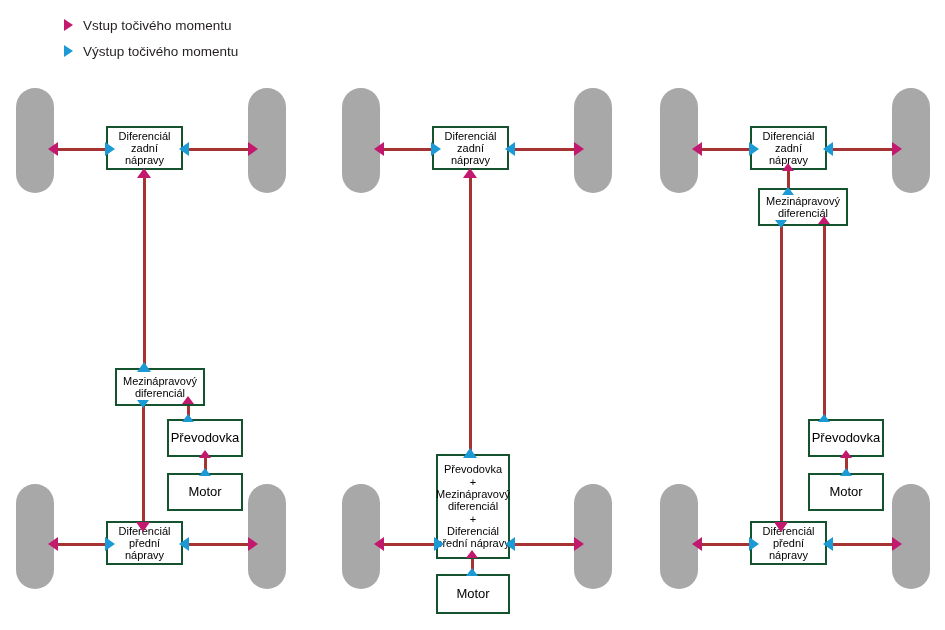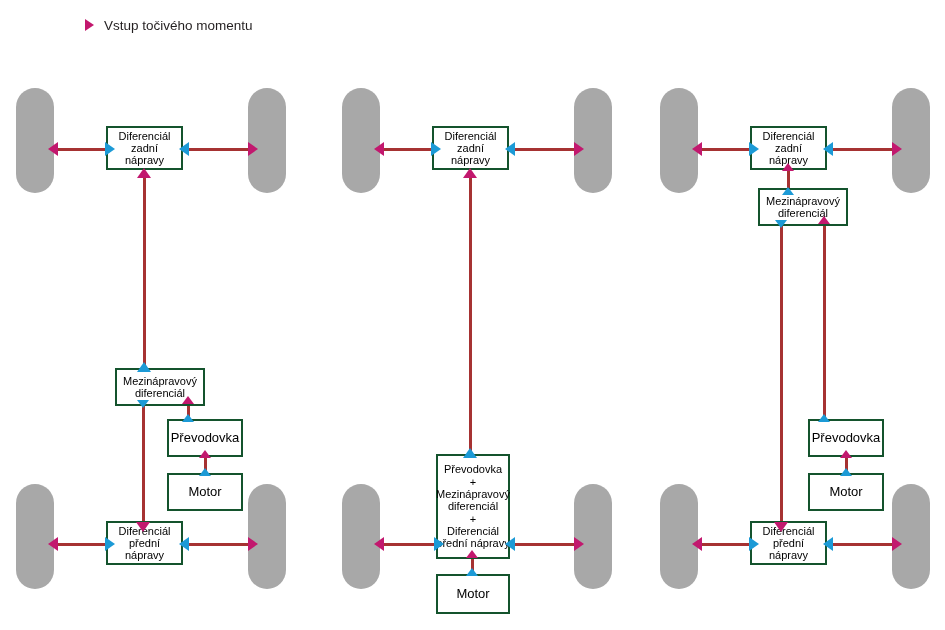--- a/index.html
+++ b/index.html
@@ -6,21 +6,21 @@
   body{
     width:945px;height:630px;
     background:#ffffff;
     font-family:"Liberation Sans", sans-serif;
     position:relative;
     overflow:hidden;
   }
   .stage{position:absolute;left:0;top:0;width:945px;height:630px;}
 
   
-  .legend{position:absolute;left:85px;top:14px;}
+  .legend{position:absolute;left:64px;top:14px;}
   .legend-row{display:flex;align-items:center;height:22px;margin-bottom:4px;}
   .legend-tri{width:0;height:0;border-top:6px solid transparent;border-bottom:6px solid transparent;
               border-left:9px solid #000;margin-right:10px;}
   .legend-tri.in{border-left-color:#c2186e;}
   .legend-tri.out{border-left-color:#1c9ad6;}
   .legend-label{font-size:13.5px;color:#231f20;white-space:nowrap;}
 
   
   .wheel{position:absolute;background:#a8a8a8;border-radius:19px;}
 
@@ -70,20 +70,24 @@
 </head>
 <body>
 
 <div class="stage">
 
   <div class="legend">
     <div class="legend-row">
       <span class="legend-tri in"></span>
       <span class="legend-label">Vstup točivého momentu</span>
     </div>
+    <div class="legend-row">
+      <span class="legend-tri out"></span>
+      <span class="legend-label">Výstup točivého momentu</span>
+    </div>
   </div>
 
   <div class="wheel" style="left:16px;top:88px;width:38px;height:105px;"></div>
   <div class="wheel" style="left:248px;top:88px;width:38px;height:105px;"></div>
   <div class="wheel" style="left:16px;top:484px;width:38px;height:105px;"></div>
   <div class="wheel" style="left:248px;top:484px;width:38px;height:105px;"></div>
 
   <div class="shaft-h" style="left:52px;top:148px;width:57px;"></div>
   <div class="shaft-h" style="left:183px;top:148px;width:68px;"></div>
   <div class="ah ah-l c-in" style="left:48px;top:142px;"></div>

